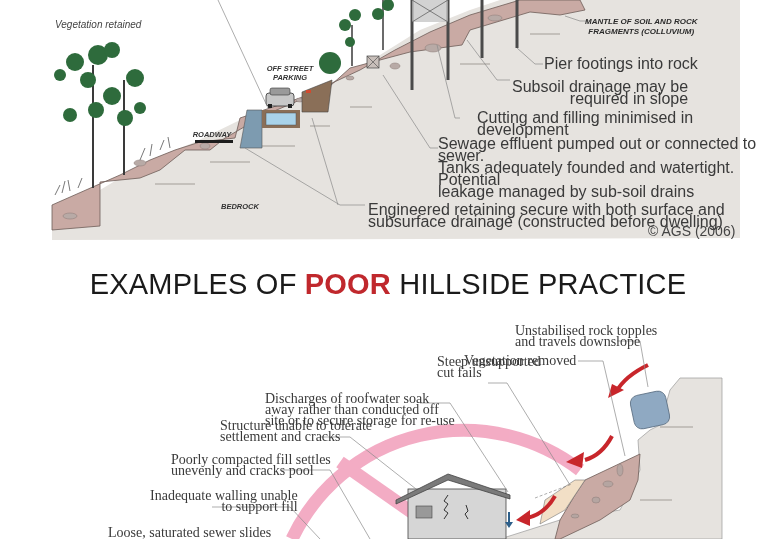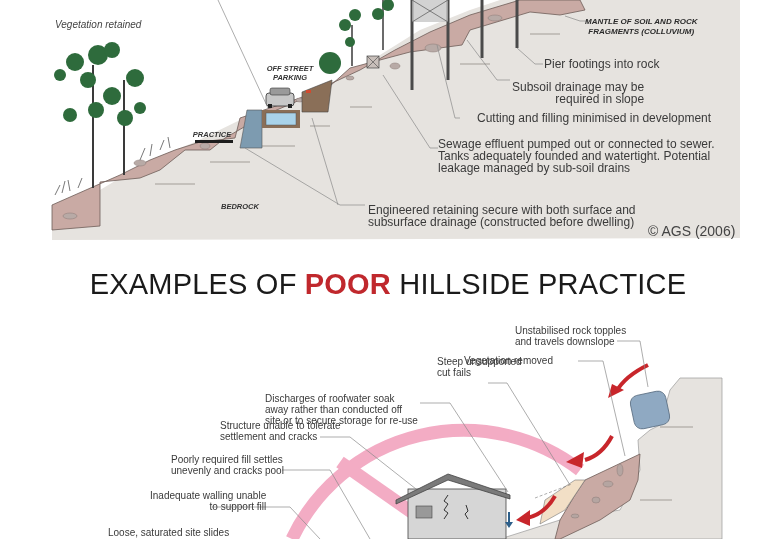--- a/index.html
+++ b/index.html
@@ -1,19 +1,19 @@
 <!DOCTYPE html>
 <html><head>
 <meta charset="utf-8">
 <style>
   html, body { margin: 0; padding: 0; background: #ffffff; }
   body { width: 768px; height: 539px; position: relative; overflow: hidden; font-family: "Liberation Sans", sans-serif; }
   svg.layer { position: absolute; left: 0; top: 0; }
-  .lbl { position: absolute; color: #3a3a3a; font-size: 12px; line-height: 12px; white-space: pre-line; }
-  .lbl-sm { font-size: 10px; line-height: 11px; }
+  .lbl { position: absolute; color: #3a3a3a; font-size: 16px; line-height: 12px; white-space: pre-line; }
+  .lbl-sm { font-size: 14px; line-height: 11px; font-family: Liberation Serif, serif; }
   .lbl-caps { font-style: italic; font-weight: bold; font-size: 7.5px; line-height: 9px; color: #333; text-align: center; }
   .lbl-caps-l { font-style: italic; font-weight: bold; font-size: 8px; line-height: 10px; color: #2a2a2a; text-align: center; }
   .lbl-italic { font-style: italic; font-size: 10px; color: #444; }
   .title { position: absolute; left: 6px; width: 764px; top: 268px; text-align: center; font-size: 29px; letter-spacing: 0.2px; color: #1a1a1a; font-family: Liberation Sans, sans-serif; }
   .title .poor { color: #c0282d; font-weight: bold; }
   .copyright { position: absolute; font-size: 14px; color: #444; }
 </style>
 </head>
 <body>
 
@@ -114,21 +114,21 @@
     <path d="M437 45 L455 118 L460 118"></path>
     <path d="M467 40 L497 80 L510 80"></path>
     <path d="M517 48 L535 64 L543 64"></path>
     <path d="M565 16 L580 21 L590 21"></path>
   </g>
 </svg>
 
 <div class="lbl lbl-italic" style="left:55px; top:19px;">Vegetation retained</div>
 <div class="lbl lbl-caps" style="left:242px; top:64px; width:60px;margin-left:18px;">OFF STREET
 PARKING</div>
-<div class="lbl lbl-caps" style="left:190px; top:130px; width:44px;">PRACTICE</div>
+<div class="lbl lbl-caps" style="left:190px; top:130px; width:44px;">ROADWAY</div>
 <div class="lbl lbl-caps" style="left:212px; top:202px; width:56px;">BEDROCK</div>
 <div class="lbl lbl-caps-l" style="left:585px; top:17px;">MANTLE OF SOIL AND ROCK
 FRAGMENTS (COLLUVIUM)</div>
 <div class="lbl" style="left:544px; top:58px;">Pier footings into rock</div>
 <div class="lbl" style="left:512px; top:81px;text-align:right;">Subsoil drainage may be
 required in slope</div>
 <div class="lbl" style="left:477px; top:112px;">Cutting and filling minimised in development</div>
 <div class="lbl" style="left:438px; top:138px;">Sewage effluent pumped out or connected to sewer.
 Tanks adequately founded and watertight.  Potential
 leakage managed by sub-soil drains</div>
@@ -202,17 +202,17 @@
 <div class="lbl lbl-sm" style="left:515px; top:325px;">Unstabilised rock topples
 and travels downslope</div>
 <div class="lbl lbl-sm" style="left:464px; top:355px;">Vegetation removed</div>
 <div class="lbl lbl-sm" style="left:265px; top:393px;">Discharges of  roofwater soak
 away rather than conducted off
 site or to secure storage for re-use</div>
 <div class="lbl lbl-sm" style="left:437px; top:356px;">Steep unsupported
 cut fails</div>
 <div class="lbl lbl-sm" style="left:220px; top:420px;">Structure unable to tolerate
 settlement and cracks</div>
-<div class="lbl lbl-sm" style="left:171px; top:454px;">Poorly required fill settles
+<div class="lbl lbl-sm" style="left:171px; top:454px;">Poorly compacted fill settles
 unevenly and cracks pool</div>
 <div class="lbl lbl-sm" style="left:150px; top:490px;text-align:right;">Inadequate walling unable
 to support fill</div>
-<div class="lbl lbl-sm" style="left:108px; top:527px;">Loose, saturated site slides</div>
+<div class="lbl lbl-sm" style="left:108px; top:527px;">Loose, saturated sewer slides</div>
 
 </body></html>

